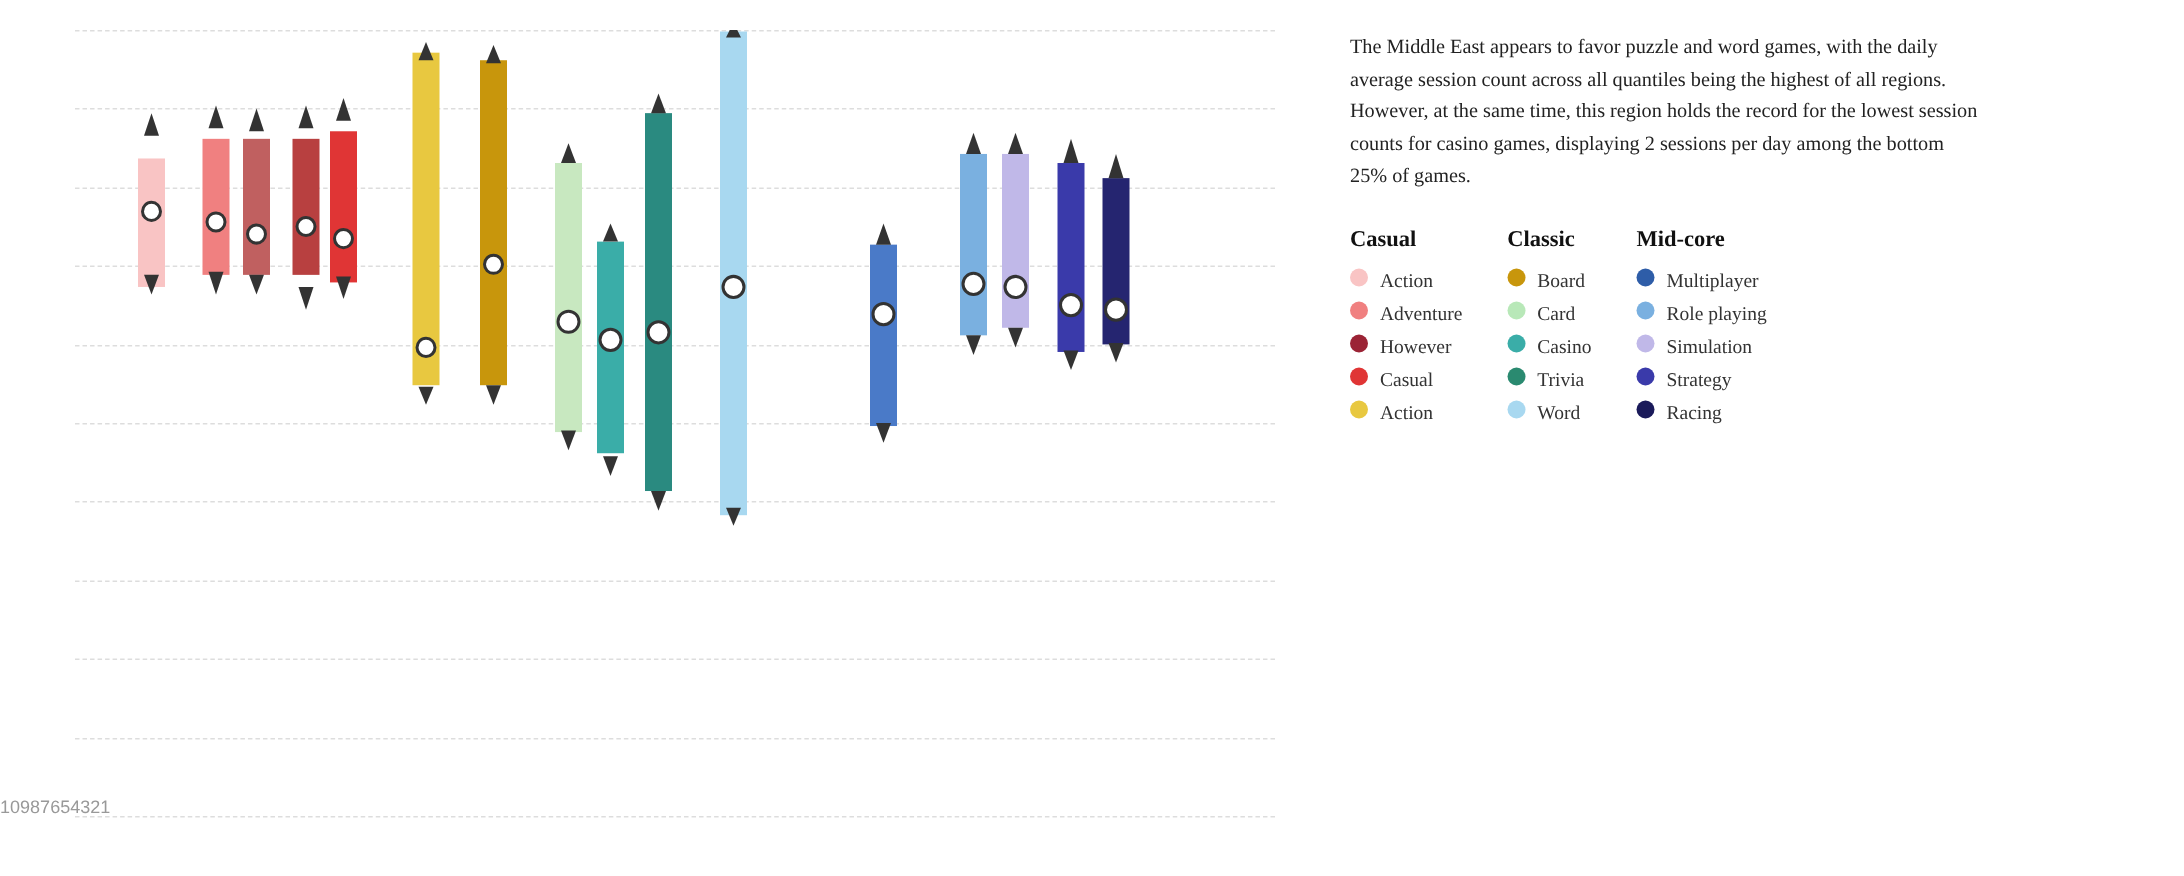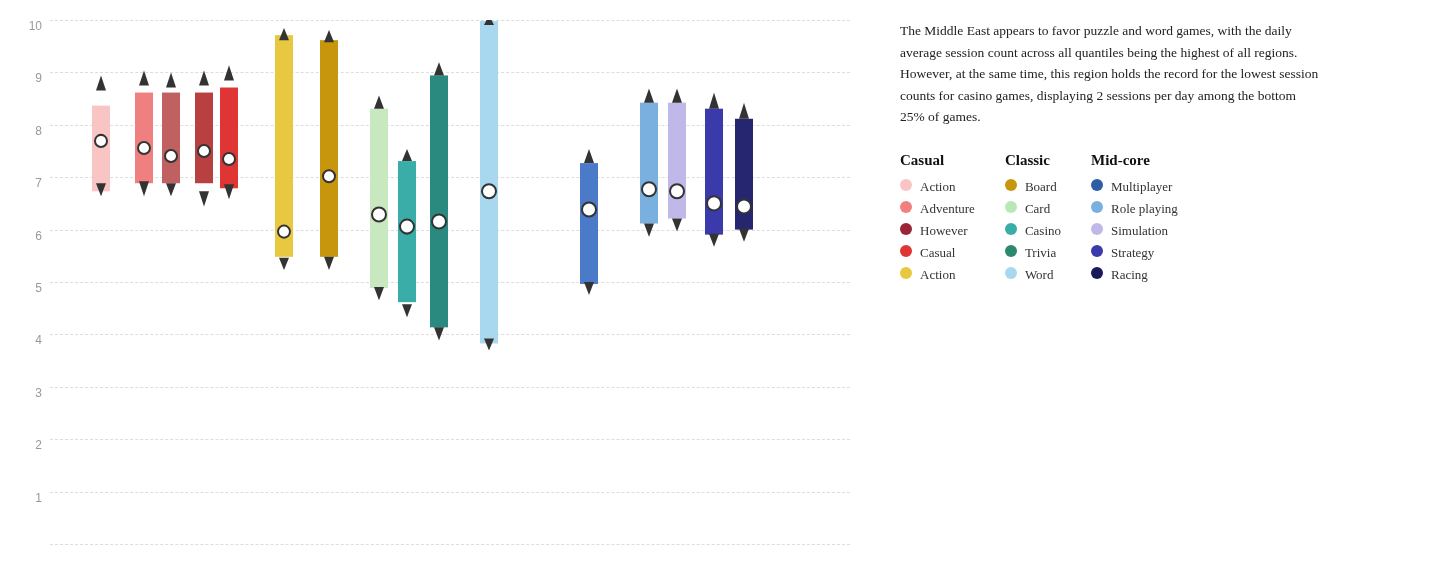--- a/index.html
+++ b/index.html
@@ -16,21 +16,21 @@
       position: relative;
       padding: 20px 20px 40px 50px;
     }
     .y-axis {
       position: absolute;
       left: 0;
       top: 20px;
       bottom: 40px;
       width: 50px;
       display: flex;
-      flex-direction: column;
+      flex-direction: row;
       justify-content: space-between;
       align-items: flex-end;
       padding-right: 8px;
     }
     .y-label {
       font-size: 12px;
       color: #999;
       line-height: 1;
     }
     .grid-lines {

